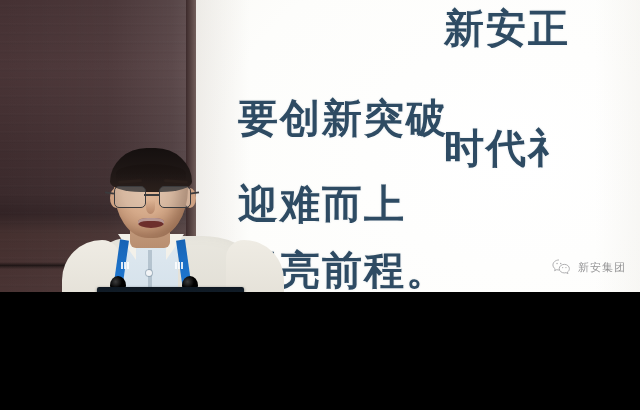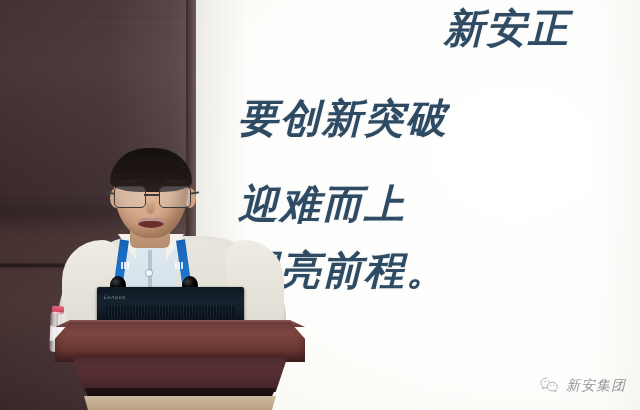--- a/index.html
+++ b/index.html
@@ -2,25 +2,24 @@
 <html><head>
 <meta charset="utf-8">
 <title>Conference Speaker Photo</title>
 <style>
   html,body{margin:0;padding:0;background:#000;}
   body{font-family:"Liberation Sans",sans-serif;}
 
   
   .photo{
     position:relative;
-    width:640px;height:410px;
+    width:640px;height:292px;
     overflow:hidden;
     background:#3a2a2a;
     user-select:none;
-    font-style:italic;
   }
 
   
   .wall{
     position:absolute;left:0;top:0;width:196px;height:410px;
     background:
       linear-gradient(to right,
         rgba(255,255,255,0.00) 0%,
         rgba(255,255,255,0.03) 55%,
         rgba(255,255,255,0.10) 88%,
@@ -295,41 +294,42 @@
   .watermark{
     position:absolute;right:14px;bottom:14px;
     display:flex;align-items:center;gap:6px;
     opacity:.72;
   }
   .wechat-icon{
     width:21px;height:21px;display:block;flex:0 0 auto;
   }
   .wm-label{
     font-family:"DejaVu Sans","Liberation Sans",sans-serif;
-    font-size:14px;color:#6e6e70;letter-spacing:1px;white-space:nowrap;
+    font-size:11px;color:#6e6e70;letter-spacing:1px;white-space:nowrap;
   }
 </style>
 </head>
 <body>
 
 <div class="photo">
 
   <div class="wall">
     <div class="wall-grain"></div>
     <div class="wall-seam s1"></div>
   </div>
   <div class="wall-edge"></div>
 
   <div class="screen">
     <div class="screen-vignette"></div>
   </div>
 
   <div class="slide-text">
     <div class="sline l1">新安正</div>
     <div class="sline l2">要创新突破</div>
+    <div class="sline l3">时代礻</div>
     <div class="sline l4">迎难而上</div>
     <div class="sline l5">照亮前程。</div>
   </div>
 
   <div class="person">
     <div class="torso"></div>
     <div class="shirt"></div>
     <div class="vest-l"></div>
     <div class="vest-r"></div>
     <div class="collar-l"></div>

